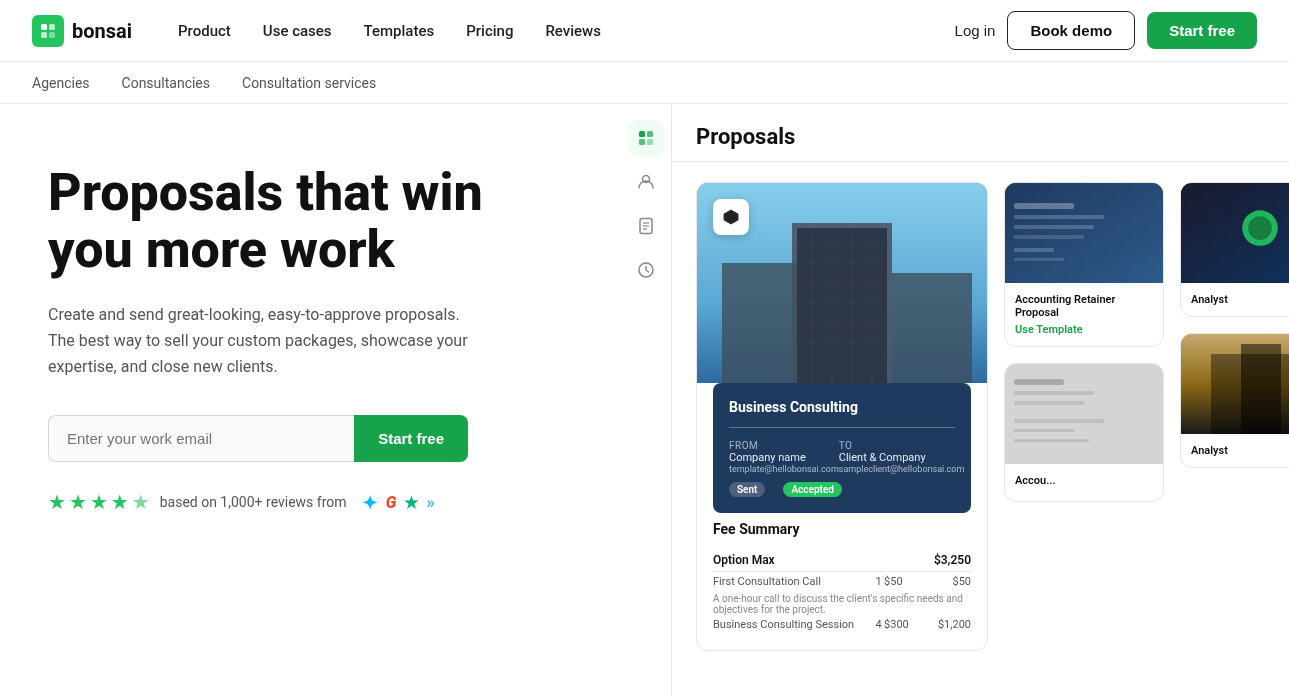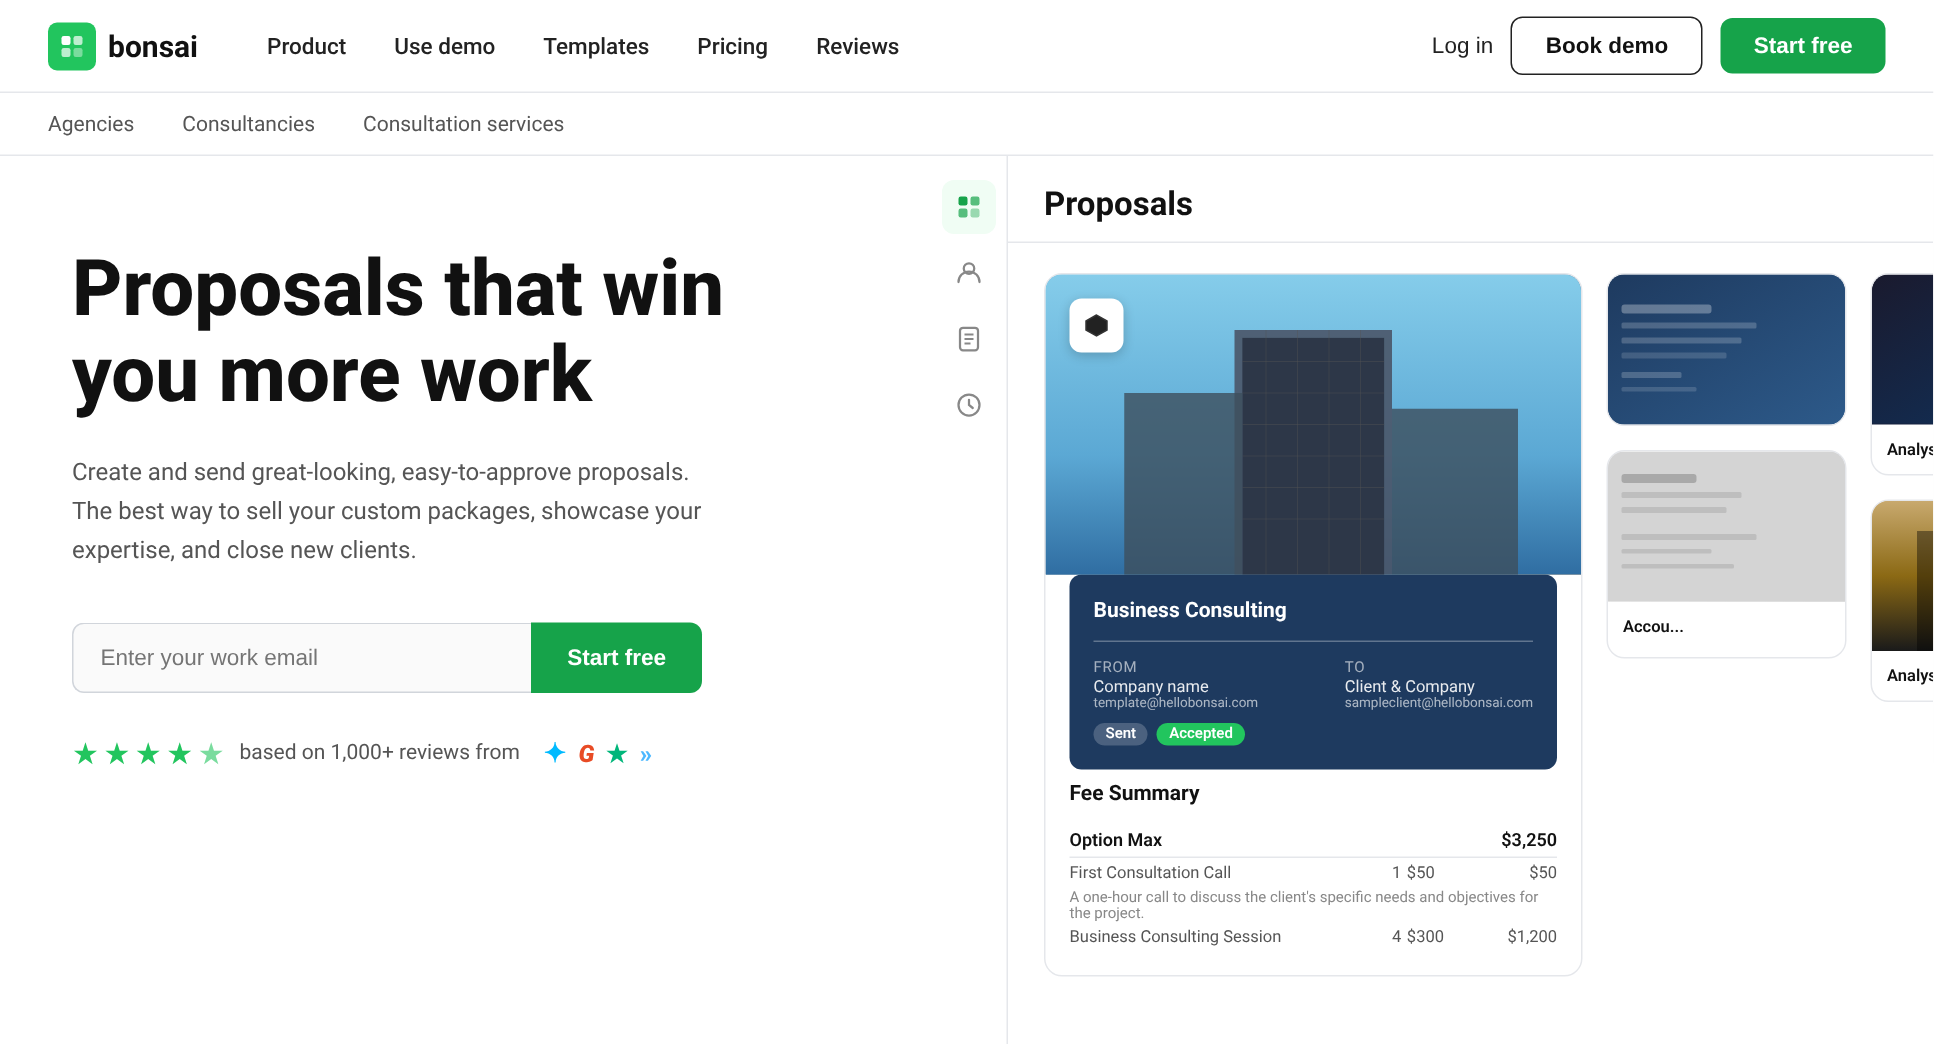--- a/index.html
+++ b/index.html
@@ -252,21 +252,21 @@
     
     .proposals-grid {
       display: flex;
       gap: 16px;
       padding: 20px 24px;
       overflow: hidden;
     }
 
     
     .proposal-card {
-      width: 359px;
+      width: 292px;
       border-radius: 12px;
       overflow: hidden;
       border: 1px solid #e5e7eb;
       background: #fff;
       flex-shrink: 0;
     }
     .proposal-card-img {
       width: 100%;
       height: 200px;
       background: linear-gradient(160deg, #64b3d9 0%, #4a7fa5 40%, #2d5a7a 70%, #8b7355 100%);
@@ -312,21 +312,21 @@
       color: rgba(255,255,255,0.6);
       text-transform: uppercase;
       letter-spacing: 0.5px;
     }
     .proposal-card-value {
       font-size: 11px;
       color: rgba(255,255,255,0.9);
     }
     .proposal-card-status {
       display: flex;
-      gap: 6px;
+      gap: 18px;
       margin-top: 8px;
     }
     .status-pill {
       padding: 2px 8px;
       border-radius: 10px;
       font-size: 10px;
       font-weight: 600;
     }
     .status-sent { background: rgba(255,255,255,0.2); color: #fff; }
     .status-accepted { background: #22c55e; color: #fff; }
@@ -457,21 +457,21 @@
         <rect x="10" y="2" width="6" height="6" rx="1.5" fill="white" opacity="0.7"></rect>
         <rect x="2" y="10" width="6" height="6" rx="1.5" fill="white" opacity="0.7"></rect>
         <rect x="10" y="10" width="6" height="6" rx="1.5" fill="white" opacity="0.4"></rect>
       </svg>
     </div>
     <span class="logo-text">bonsai</span>
   </a>
 
   <div class="nav-links">
     <div class="nav-link">Product</div>
-    <div class="nav-link">Use demo</div>
+    <div class="nav-link">Use cases</div>
     <div class="nav-link">Templates</div>
     <div class="nav-link">Pricing</div>
     <div class="nav-link">Reviews</div>
   </div>
 
   <div class="nav-actions">
     <button class="btn-login">Log in</button>
     <button class="btn-demo">Book demo</button>
     <button class="btn-start">Start free</button>
   </div>
@@ -660,20 +660,24 @@
                 </defs>
                 <rect width="160" height="100" fill="url(#grad1)"></rect>
                 <rect x="10" y="20" width="60" height="6" rx="2" fill="rgba(255,255,255,0.3)"></rect>
                 <rect x="10" y="32" width="90" height="4" rx="1" fill="rgba(255,255,255,0.2)"></rect>
                 <rect x="10" y="42" width="80" height="4" rx="1" fill="rgba(255,255,255,0.2)"></rect>
                 <rect x="10" y="52" width="70" height="4" rx="1" fill="rgba(255,255,255,0.15)"></rect>
                 <rect x="10" y="65" width="40" height="4" rx="1" fill="rgba(255,255,255,0.2)"></rect>
                 <rect x="10" y="75" width="50" height="3" rx="1" fill="rgba(255,255,255,0.15)"></rect>
               </svg>
             </div>
+            <div class="proposal-card-sm-body">
+              <div class="proposal-card-sm-title">Accounting Retainer Proposal</div>
+              <div class="proposal-card-sm-link">Use Template</div>
+            </div>
           </div>
 
           <div class="proposal-card-sm" style="overflow:hidden;">
             <div style="width:100%;height:100px;background:linear-gradient(135deg,#e8e8e8 0%,#c0c0c0 100%);">
               <svg width="100%" height="100" viewBox="0 0 160 100" preserveAspectRatio="xMidYMid slice">
                 <rect width="160" height="100" fill="#d4d4d4"></rect>
                 <rect x="10" y="15" width="50" height="6" rx="2" fill="rgba(0,0,0,0.2)"></rect>
                 <rect x="10" y="27" width="80" height="4" rx="1" fill="rgba(0,0,0,0.1)"></rect>
                 <rect x="10" y="37" width="70" height="4" rx="1" fill="rgba(0,0,0,0.1)"></rect>
                 <rect x="10" y="55" width="90" height="4" rx="1" fill="rgba(0,0,0,0.1)"></rect>

